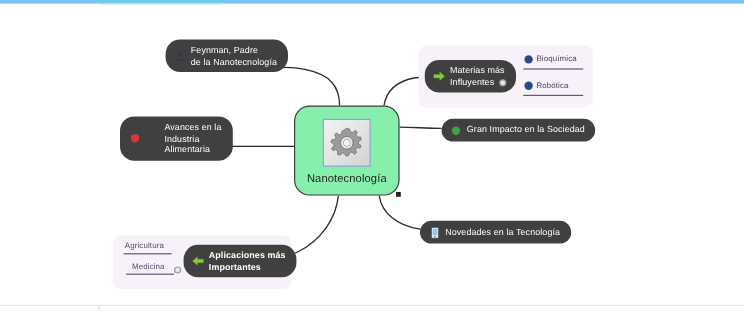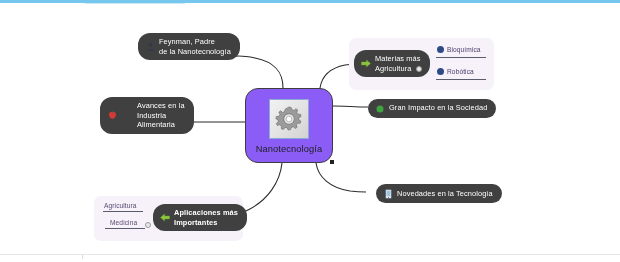--- a/index.html
+++ b/index.html
@@ -76,21 +76,21 @@
     letter-spacing: 0.1px;
     white-space: pre-line;
   }
   .pill-label { display: block; }
 
   
   .root {
     position: absolute;
     left: 245px; top: 88px;
     width: 88px; height: 75px;
-    background: #8b5cf6;
+    background: #86efac;
     border: 1.6px solid #3d3d3d;
     border-radius: 13px;
     box-sizing: border-box;
     display: flex;
     flex-direction: column;
     align-items: center;
     justify-content: center;
   }
   .root-img {
     width: 40px; height: 40px;
@@ -244,21 +244,21 @@
   </div>
 
   <div class="node" style="left:354px; top:50px;">
     <div class="pill" style="display:flex; align-items:center; gap:4px;">
       <span class="ico">
         <svg width="10" height="9" viewBox="0 0 11 10" xmlns="http://www.w3.org/2000/svg">
           <path d="M0.5 3.4 L6 3.4 L6 1 L10.5 5 L6 9 L6 6.6 L0.5 6.6 Z" fill="#8cc63f" stroke="#6fa32f" stroke-width="0.5"></path>
         </svg>
       </span>
       <span class="pill-label">Materias más
-Agricultura</span>
+Influyentes</span>
     </div>
   </div>
 
   <div class="knob" style="left:416px; top:66px;"></div>
 
   <div class="leaf-row" style="left:437px; top:46px;">
     <span class="leaf-dot"></span>
     <span class="leaf-text">Bioquímica</span>
   </div>
   <div class="leaf-underline" style="left:436px; top:57px; width:50px;"></div>
@@ -273,21 +273,21 @@
     <div class="pill" style="display:flex; align-items:flex-start; gap:4px;">
       <span class="ico">
         <svg width="8" height="8" viewBox="0 0 8 8" xmlns="http://www.w3.org/2000/svg">
           <circle cx="4" cy="4" r="3.5" fill="#3fa33f"></circle>
         </svg>
       </span>
       <span class="pill-label">Gran Impacto en la Sociedad</span>
     </div>
   </div>
 
-  <div class="node" style="left:376px; top:184px;">
+  <div class="node" style="left:350px; top:184px;">
     <div class="pill" style="display:flex; align-items:center; gap:4px;">
       <span class="ico">
         <svg width="7" height="10" viewBox="0 0 7 10" xmlns="http://www.w3.org/2000/svg">
           <rect x="0.6" y="0.5" width="5.8" height="9" rx="1" fill="#eaf4fb" stroke="#52606b" stroke-width="0.7"></rect>
           <rect x="1.5" y="1.6" width="4" height="5.6" fill="#9fc4db"></rect>
           <circle cx="3.5" cy="8.3" r="0.6" fill="#52606b"></circle>
         </svg>
       </span>
       <span class="pill-label">Novedades en la Tecnología</span>
     </div>

